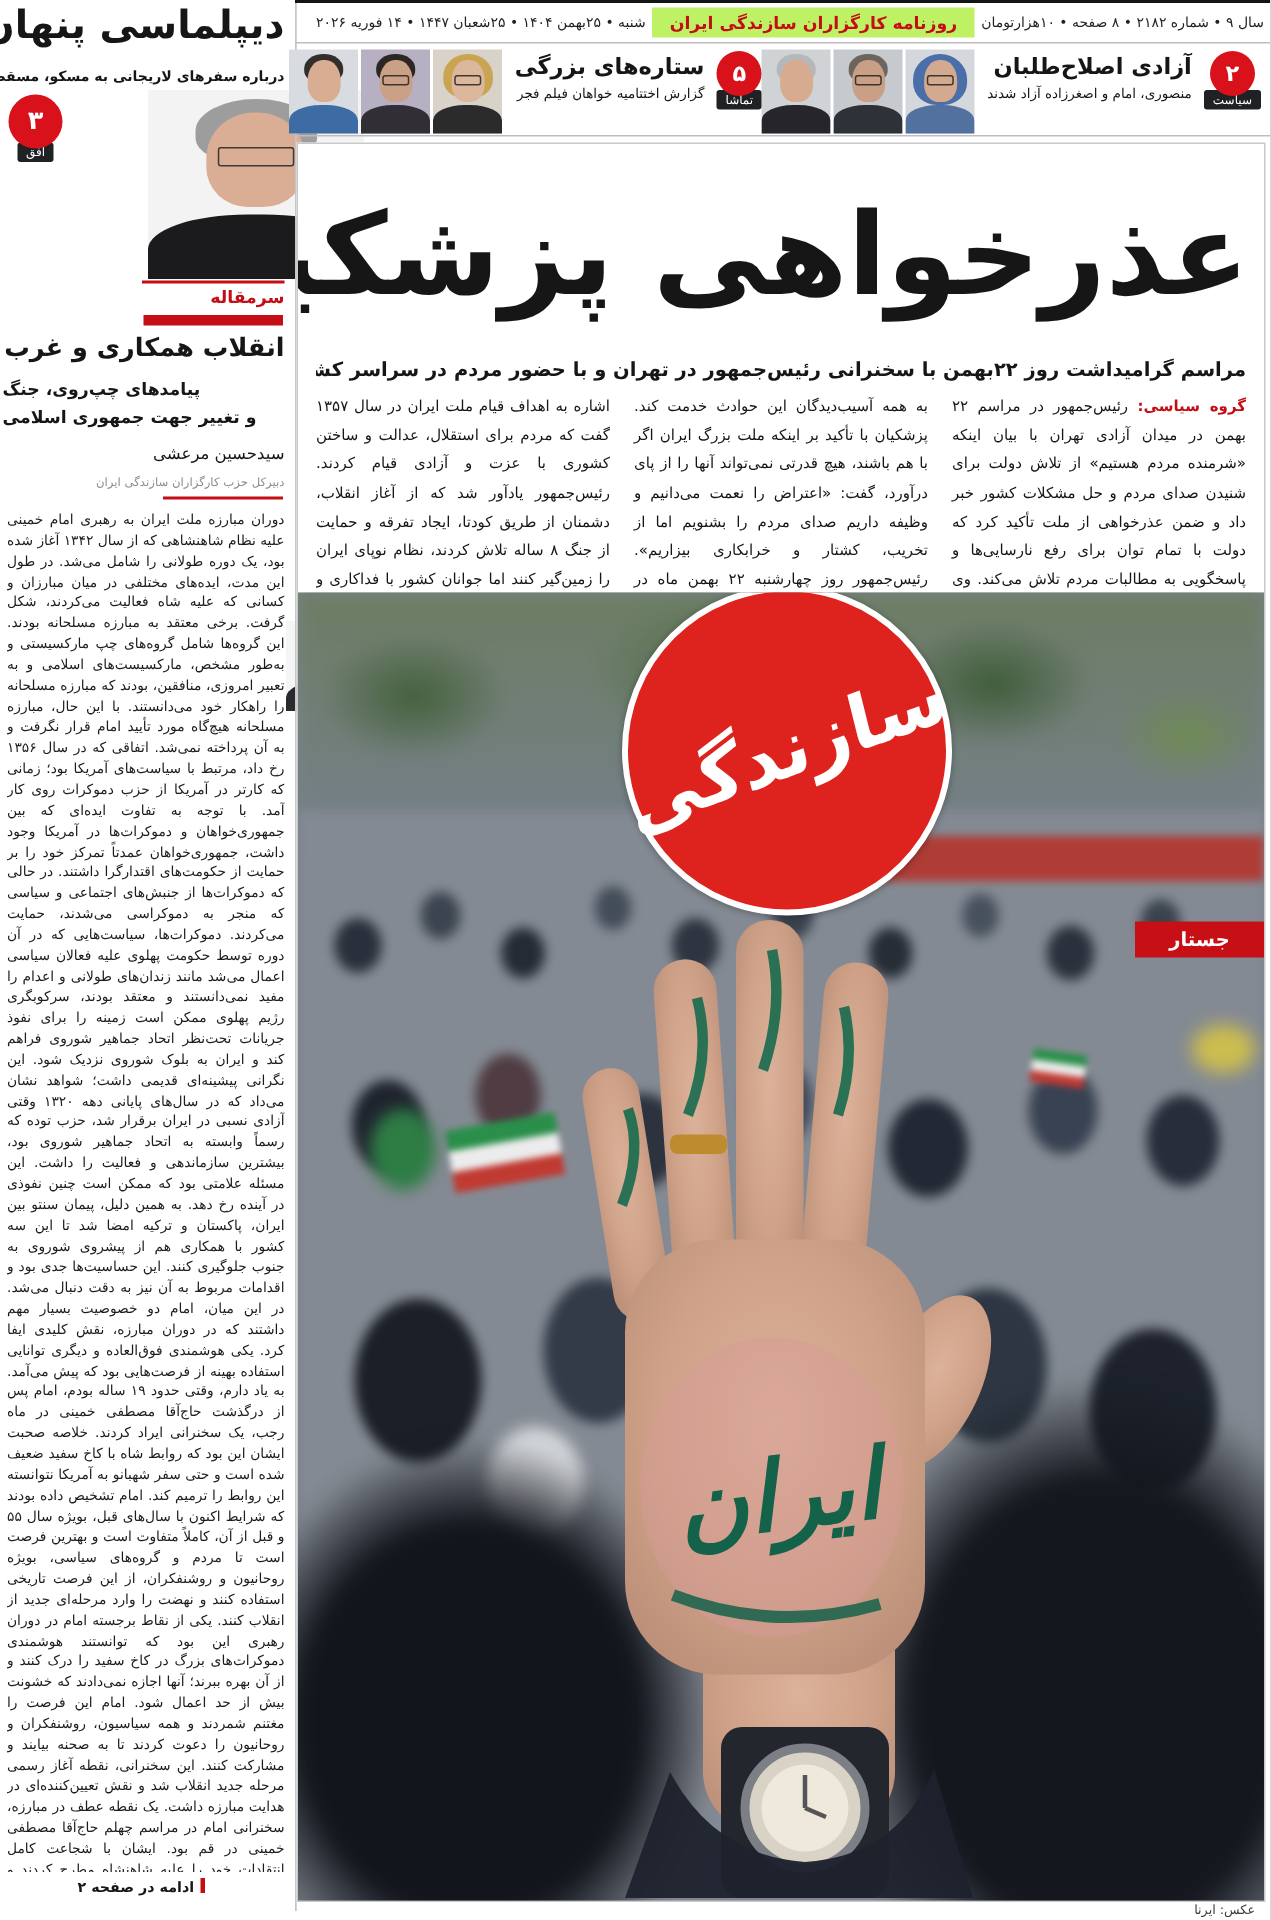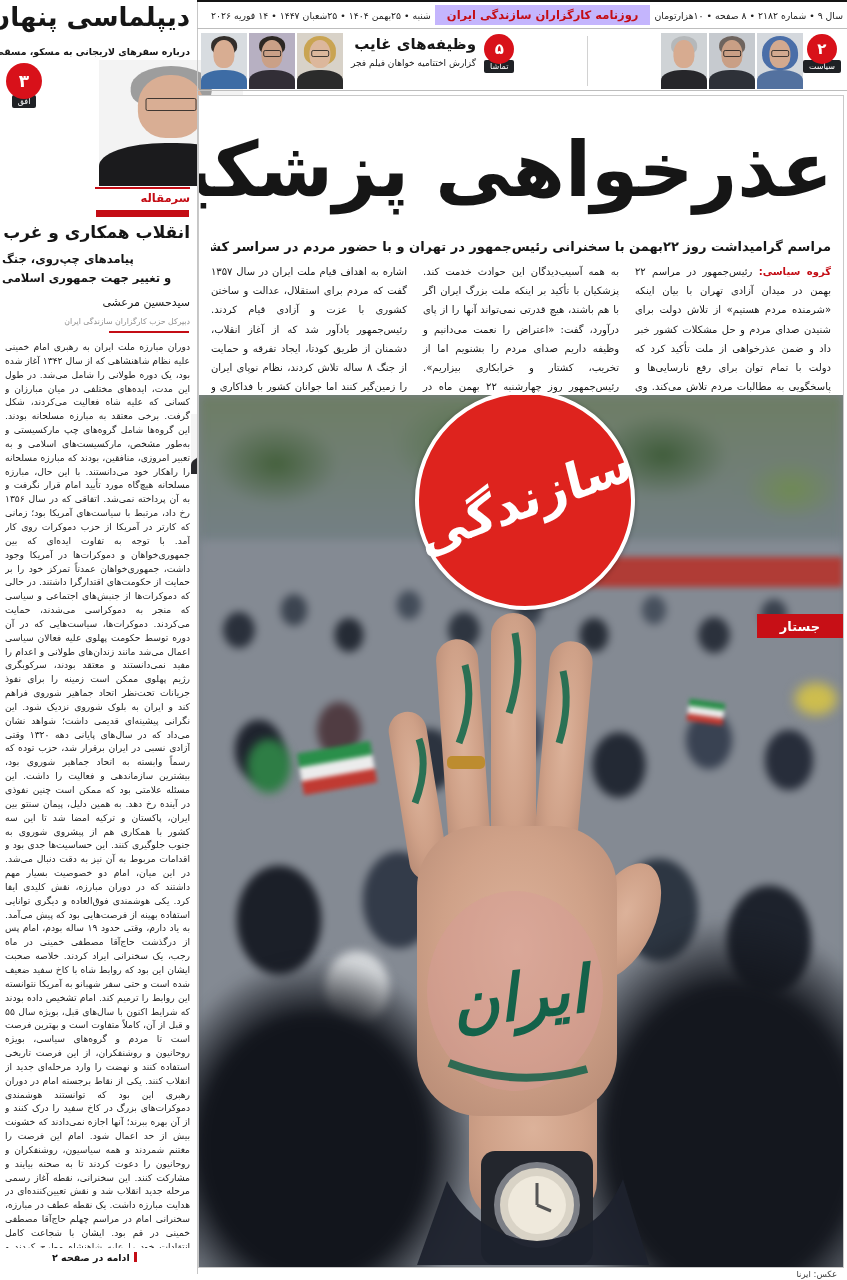--- a/index.html
+++ b/index.html
@@ -61,21 +61,21 @@
   .hs-c3 .hair{width:70%;height:52%;}
   .hs-larijani{--bg:#f3f3f3;--hair:#9d9d9d;--suit:#1b1b1d;--skin:#d9ae94;}
   .hs-author{--bg:#f5f5f5;--hair:#8f8f8f;--suit:#2a2a2e;--skin:#d9ae94;}
 
   
   .main{position:absolute;left:197px;top:0;width:650px;height:1280px;}
   .topline{position:absolute;top:0;left:0;right:0;height:2px;background:#141414;}
   .masthead{position:absolute;top:4px;left:14px;right:4px;height:22px;display:flex;
             justify-content:space-between;align-items:center;}
   .mh-issue,.mh-date{font-size:9.3px;color:#222;}
-  .mh-name{background:#c4b5fd;color:#c40d15;font-weight:bold;font-size:11.5px;padding:3px 12px;}
+  .mh-name{background:#bef264;color:#c40d15;font-weight:bold;font-size:11.5px;padding:3px 12px;}
   .rule{position:absolute;left:0;right:0;height:1px;background:#bdbdbd;}
   .r1{top:28px;} .r2{top:90px;}
 
   .promos{position:absolute;top:33px;left:4px;right:6px;height:56px;display:flex;
           justify-content:space-between;align-items:stretch;}
   .promo{display:flex;align-items:flex-start;}
   .promo .badge{margin-top:1px;}
   .promo-text{margin:2px 8px 0 8px;text-align:right;}
   .promo-title{font-size:15px;font-weight:900;letter-spacing:-.4px;white-space:nowrap;}
   .promo-sub{font-size:9px;margin-top:5px;white-space:nowrap;}
@@ -204,20 +204,24 @@
       <div class="mh-date">شنبه • ۲۵بهمن ۱۴۰۴ • ۲۵شعبان ۱۴۴۷ • ۱۴ فوریه ۲۰۲۶</div>
     </div>
     <div class="rule r1"></div>
 
     <div class="promos">
       <section class="promo">
         <div class="badge">
           <div class="badge-circle">۲</div>
           <div class="badge-tab">سیاست</div>
         </div>
+        <div class="promo-text">
+          <div class="promo-title">آزادی اصلاح‌طلبان</div>
+          <div class="promo-sub">منصوری، امام و اصغرزاده آزاد شدند</div>
+        </div>
         <div class="promo-photos">
           <div class="headshot hs-p3 hs-scarf">
               <i class="hair"></i>
               <i class="hd"></i>
               <i class="glasses"></i>
               <i class="suit"></i>
             </div>
           <div class="headshot hs-p2">
               <i class="hair"></i>
               <i class="hd"></i>
@@ -231,21 +235,21 @@
             </div>
         </div>
       </section>
       <div class="promo-div"></div>
       <section class="promo">
         <div class="badge">
           <div class="badge-circle">۵</div>
           <div class="badge-tab">تماشا</div>
         </div>
         <div class="promo-text">
-          <div class="promo-title">وظیفه‌های غایب</div>
+          <div class="promo-title">ستاره‌های بزرگی</div>
           <div class="promo-sub">گزارش اختتامیه خواهان فیلم فجر</div>
         </div>
         <div class="promo-photos">
           <div class="headshot hs-c3">
               <i class="hair"></i>
               <i class="hd"></i>
               <i class="glasses"></i>
               <i class="suit"></i>
             </div>
           <div class="headshot hs-c2">

